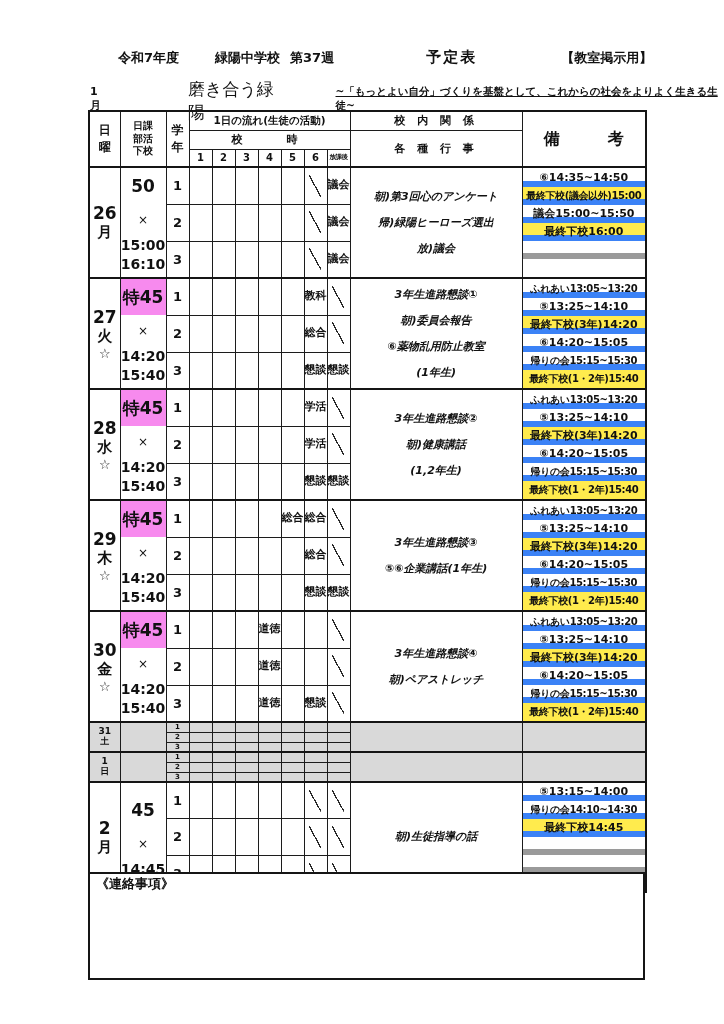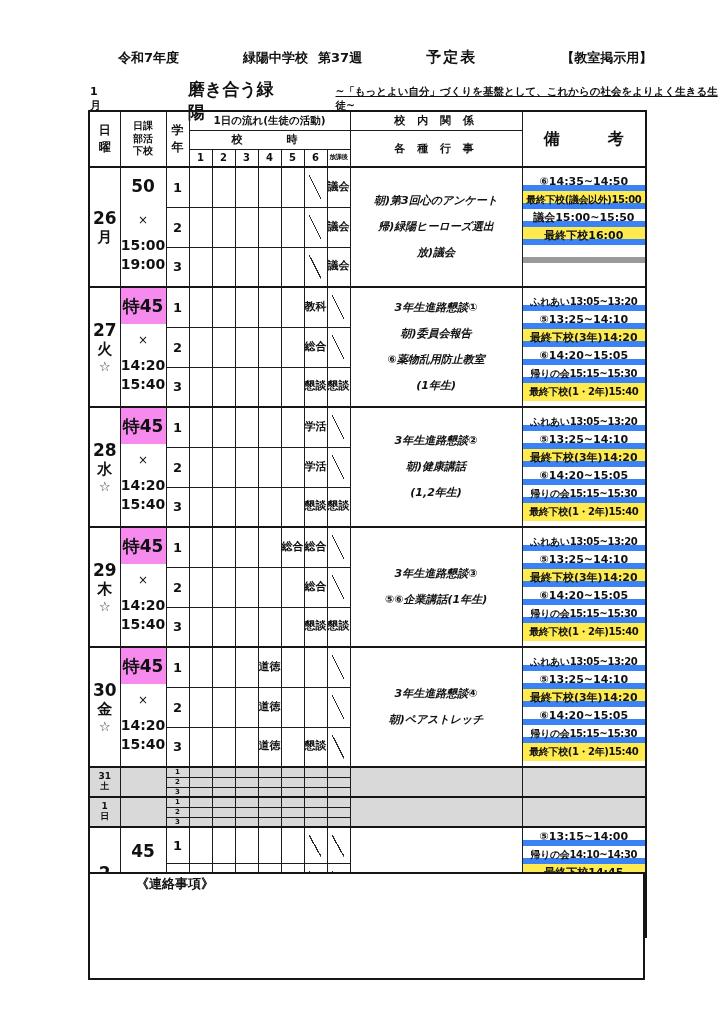--- a/index.html
+++ b/index.html
@@ -3,27 +3,27 @@
 <meta charset="utf-8">
 <style>
   * { box-sizing: border-box; }
   html,body { margin:0; padding:0; background:#fff; }
   body { font-family:"DejaVu Sans", sans-serif; color:#111; }
   .page { position:relative; width:724px; height:1007px; background:#fff; overflow:hidden; }
 
   
   .hdr1 { position:absolute; top:48px; left:0; width:724px; display:flex; align-items:baseline; font-weight:bold; }
   .hdr1 .year   { margin-left:118px; font-size:13px; }
-  .hdr1 .school { margin-left:64px;  font-size:13px; }
+  .hdr1 .school { margin-left:36px;  font-size:13px; }
   .hdr1 .week   { margin-left:10px;  font-size:13px; }
-  .hdr1 .title  { margin-left:64px;  font-size:15px; letter-spacing:2px; }
+  .hdr1 .title  { margin-left:92px;  font-size:15px; letter-spacing:2px; }
   .hdr1 .usage  { margin-left:84px;  font-size:13px; }
   .hdr2 { position:absolute; top:78px; left:0; width:724px; display:flex; align-items:baseline; }
   .hdr2 .month  { margin-left:90px; font-size:11px; font-weight:bold; }
-  .hdr2 .slogan { margin-left:80px; font-size:17px; font-weight:bold; }
+  .hdr2 .slogan { margin-left:80px; font-size:17px; font-weight:normal; }
   .hdr2 .motto  { margin-left:48px; font-size:10.5px; font-weight:bold;text-decoration:underline; }
 
   
   table.sched { position:absolute; left:88px; top:110px; width:557px; border-collapse:collapse; table-layout:fixed; border:2px solid #151515; }
   .sched th, .sched td { border:1px solid #1c1c1c; padding:0; font-weight:bold; text-align:center; vertical-align:middle; overflow:hidden; }
   thead tr.hr1 { height:19px; } thead tr.hr2 { height:19px; } thead tr.hr3 { height:18px; }
   thead tr.hr3 th { border-bottom:2px solid #151515; }
   .h-flow { font-size:10.5px; }
   .h-kouji { font-size:11px; }
   .h-kouji .kj { display:flex; justify-content:space-between; padding:0 52px 0 42px; }
@@ -40,42 +40,42 @@
   .date-inner { display:flex; flex-direction:column; height:100%; align-items:center; justify-content:space-evenly; padding:3px 0; }
   .day-date { font-size:17px; }
   .day-wd { font-size:15px; }
   .day-star { font-size:13px; font-weight:normal; color:#222; }
   td.date-cell.wkc .day-date, td.date-cell.wkc .day-wd { font-size:9px; line-height:1.1; }
 
   .nikka-inner { display:flex; flex-direction:column; height:100%; }
   .nk-type { height:36px; display:flex; align-items:center; justify-content:center; font-size:17px; }
   .nk-type.hl { background:var(--pink,#F78AEE); }
   .nk-club { height:32px; display:flex; align-items:center; justify-content:center; font-size:12px; font-weight:normal; }
-  .nk-times { margin-top:auto; padding-bottom:12px; font-size:14px; line-height:19px; }
+  .nk-times { margin-top:auto; padding-bottom:3px; font-size:14px; line-height:19px; }
 
   .grade-cell { font-size:13px; }
   tr.wk .grade-cell { font-size:7px; }
   .period-cell { font-size:11px; line-height:1.15; word-break:break-all; padding:0 1px; }
   td.slash { background-image:linear-gradient(to top right, transparent 47%, #2a2a2a 47%, #2a2a2a 53%, transparent 53%); background-size:55% 62%; background-position:center; background-repeat:no-repeat; }
 
   .events-cell { text-align:left; vertical-align:top; padding:2px 0 0 4px; font-size:11px; line-height:26px;font-style:italic; }
   .events-cell div { white-space:nowrap; }
 
   .remarks-cell { padding:0; vertical-align:top; }
   .remark { height:18px; line-height:17px; font-size:11px; text-align:center; border-bottom:6px solid #3b82f6; white-space:nowrap; }
   .remark:last-child { border-bottom:none;text-align:center; }
   .remark.small { font-size:10px; letter-spacing:-0.4px; }
   .remark.hl { background:var(--yellow,#FFEB4D); }
   .remark.empty { border-bottom-color:#9a9a9a; }
 
   tr.wk td { background:var(--gray,#D9D9D9); }
   td.ruled { background:repeating-linear-gradient(to bottom, var(--gray,#D9D9D9) 0px, var(--gray,#D9D9D9) 3.5px, #858585 3.5px, #858585 4.5px); }
 
   .notes-box { position:absolute; left:88px; top:872px; width:557px; height:108px; border:2px solid #151515; background:#fff; }
-  .notes-title { font-size:13px; font-weight:bold; padding:1px 14px;margin-left:32px; }
+  .notes-title { font-size:13px; font-weight:bold; padding:1px 6px; }
 </style>
 </head>
 <body>
 
 <div class="page">
 
   <div class="hdr1">
     <span class="year">令和7年度</span>
     <span class="school">緑陽中学校</span>
     <span class="week">第37週</span>
@@ -155,21 +155,21 @@
               <span class="day-date">26</span>
               <span class="day-wd">月</span>
             </div>
           </td>
           <td class="nikka-cell" rowspan="3">
             <div class="nikka-inner">
               <div class="nk-type">50</div>
               <div class="nk-club">×</div>
               <div class="nk-times">
                 <div>15:00</div>
-                <div>19:00</div>
+                <div>16:10</div>
               </div>
             </div>
           </td>
           <td class="grade-cell">1</td>
           <td class="period-cell"></td>
           <td class="period-cell"></td>
           <td class="period-cell"></td>
           <td class="period-cell"></td>
           <td class="period-cell"></td>
           <td class="period-cell slash"></td>

